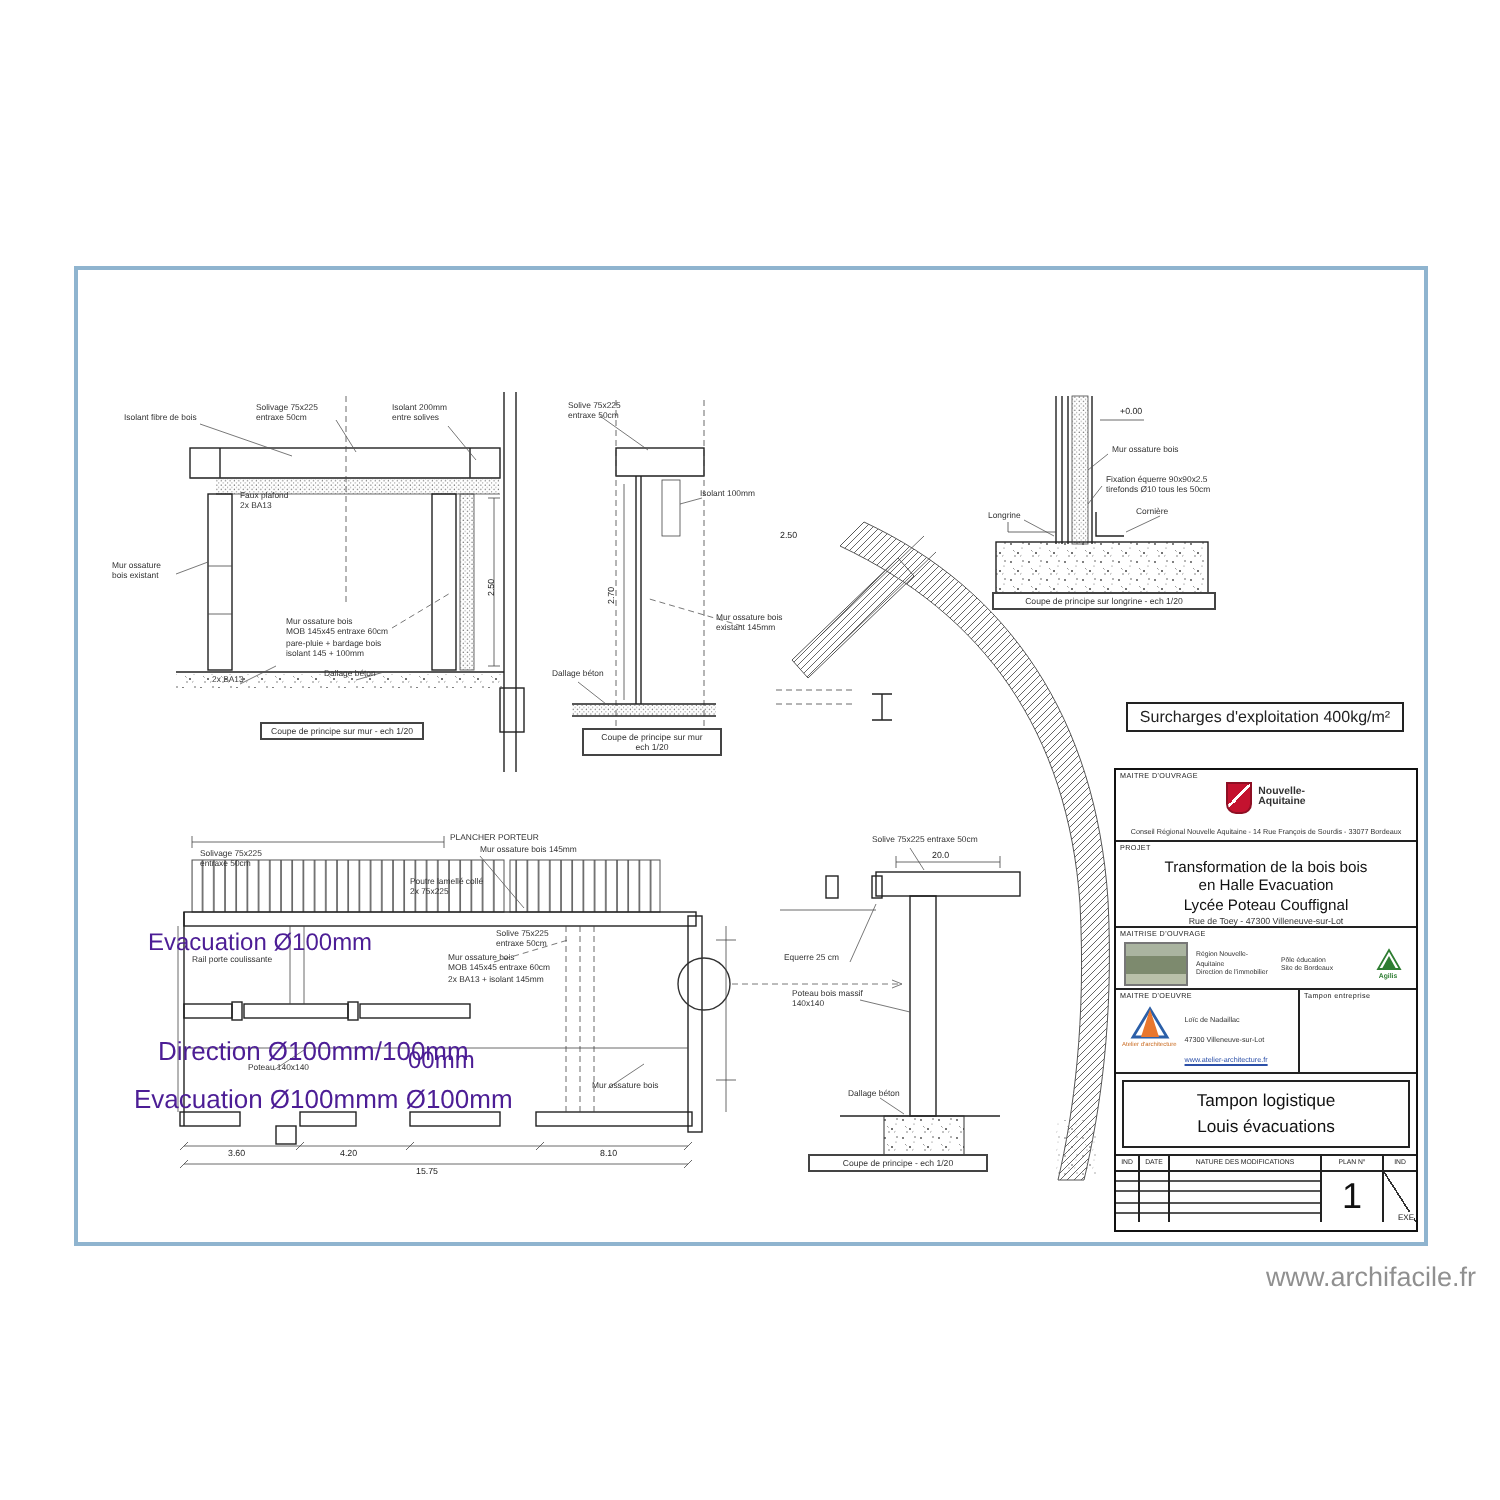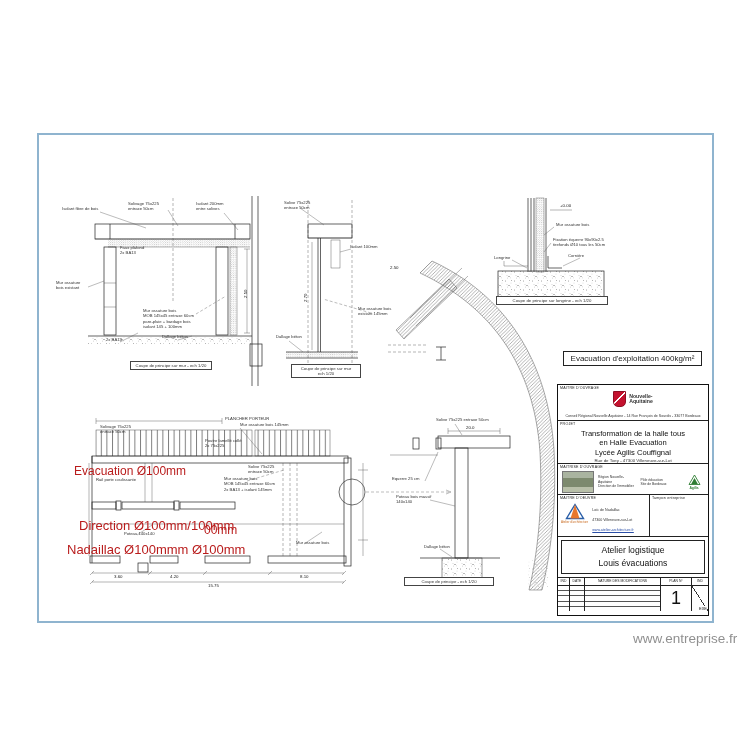--- a/index.html
+++ b/index.html
@@ -10,21 +10,21 @@
   svg.lines{position:absolute;left:0;top:0;width:750px;height:750px;pointer-events:none}
   .ln{stroke:#222;stroke-width:0.7;fill:none}
   .thin{stroke:#444;stroke-width:0.4;fill:none}
   .leader{stroke:#555;stroke-width:0.4;fill:none}
   .dash{stroke-dasharray:3,2}
   .ann{position:absolute;font-size:4.2px;line-height:1.25;color:#333;white-space:pre-line}
   .dim{position:absolute;font-size:4.4px;color:#222;white-space:nowrap}
   .rot{transform:rotate(-90deg);transform-origin:left top}
   .cap{position:absolute;border:0.6px solid #444;font-size:4.3px;color:#333;text-align:center;
        background:#fff;padding:1px 2px;white-space:pre-line;line-height:1.2}
-  .blue{position:absolute;color:#b91c1c;font-size:12px;white-space:nowrap}
+  .blue{position:absolute;color:#4c1d95;font-size:12px;white-space:nowrap}
   .blue.big{font-size:13px}
   .note-box{position:absolute;left:563px;top:351px;width:137px;height:13px;border:1px solid #222;
             background:#fff;font-size:8px;color:#222;text-align:center;line-height:13px}
   .watermark{position:absolute;left:633px;top:631px;font-size:13.5px;color:#909090}
 
   
   .tb{position:absolute;left:557px;top:384px;width:150px;height:230px;border:1.2px solid #111;
       background:#fff;display:flex;flex-direction:column}
   .tb .row{position:relative;border-bottom:0.8px solid #222;box-sizing:border-box}
   .tb .lbl{position:absolute;left:2px;top:1px;font-size:3.6px;color:#222;letter-spacing:0.2px}
@@ -249,40 +249,40 @@
 
 <div class="cap" style="left:130px;top:361px;width:76px">Coupe de principe sur mur - ech 1/20</div>
 <div class="cap" style="left:291px;top:364px;width:64px">Coupe de principe sur mur
 ech 1/20</div>
 <div class="cap" style="left:496px;top:296px;width:106px">Coupe de principe sur longrine - ech 1/20</div>
 <div class="cap" style="left:404px;top:577px;width:84px">Coupe de principe - ech 1/20</div>
 
 <span class="blue" style="left:74px;top:464px">Evacuation Ø100mm</span>
 <span class="blue big" style="left:79px;top:518px">Direction Ø100mm/100mm</span>
 <span class="blue" style="left:204px;top:523px">00mm</span>
-<span class="blue big" style="left:67px;top:542px">Nadaillac Ø100mmm Ø100mm</span>
-
-<div class="note-box">Evacuation d'exploitation 400kg/m²</div>
+<span class="blue big" style="left:67px;top:542px">Evacuation Ø100mmm Ø100mm</span>
+
+<div class="note-box">Surcharges d'exploitation 400kg/m²</div>
 
 <div class="tb">
   <div class="row r1">
     <span class="lbl">MAITRE D'OUVRAGE</span>
     <div class="na-logo">
       <div class="na-shield"></div>
       <div class="na-text">Nouvelle-
 Aquitaine</div>
     </div>
     <div class="addr">Conseil Régional Nouvelle Aquitaine - 14 Rue François de Sourdis - 33077 Bordeaux</div>
   </div>
   <div class="row r2">
     <span class="lbl">PROJET</span>
     <div class="proj">
-      <div class="t">Transformation de la halle tous</div>
+      <div class="t">Transformation de la bois bois</div>
       <div class="t">en Halle Evacuation</div>
-      <div class="t">Lycée Agilis Couffignal</div>
+      <div class="t">Lycée Poteau Couffignal</div>
       <div class="a">Rue de Toey - 47300 Villeneuve-sur-Lot</div>
     </div>
   </div>
   <div class="row r3">
     <span class="lbl">MAITRISE D'OUVRAGE</span>
     <div class="content">
       <div class="photo"></div>
       <div class="amo-txt">Région Nouvelle-Aquitaine
 Direction de l'immobilier</div>
       <div class="amo-txt">Pôle éducation
@@ -313,21 +313,21 @@
           <div class="moe-web">www.atelier-architecture.fr</div>
         </div>
       </div>
     </div>
     <div class="cellR">
       <span class="lbl">Tampon entreprise</span>
     </div>
   </div>
   <div class="row r5">
     <div class="doc-box">
-      <div class="d">Atelier logistique</div>
+      <div class="d">Tampon logistique</div>
       <div class="d">Louis évacuations</div>
     </div>
   </div>
   <div class="row r6">
     <div class="rev">
       <div class="col c1">
         <div class="hd">IND</div>
         <div class="cell-rows">
             <div></div>
             <div></div>
@@ -363,13 +363,13 @@
       <div class="col c5">
         <div class="hd">IND</div>
         <div class="diag">
           <span class="phase">EXE</span>
         </div>
       </div>
     </div>
   </div>
 </div>
 
-<span class="watermark">www.entreprise.fr</span>
+<span class="watermark">www.archifacile.fr</span>
 
 </body></html>

